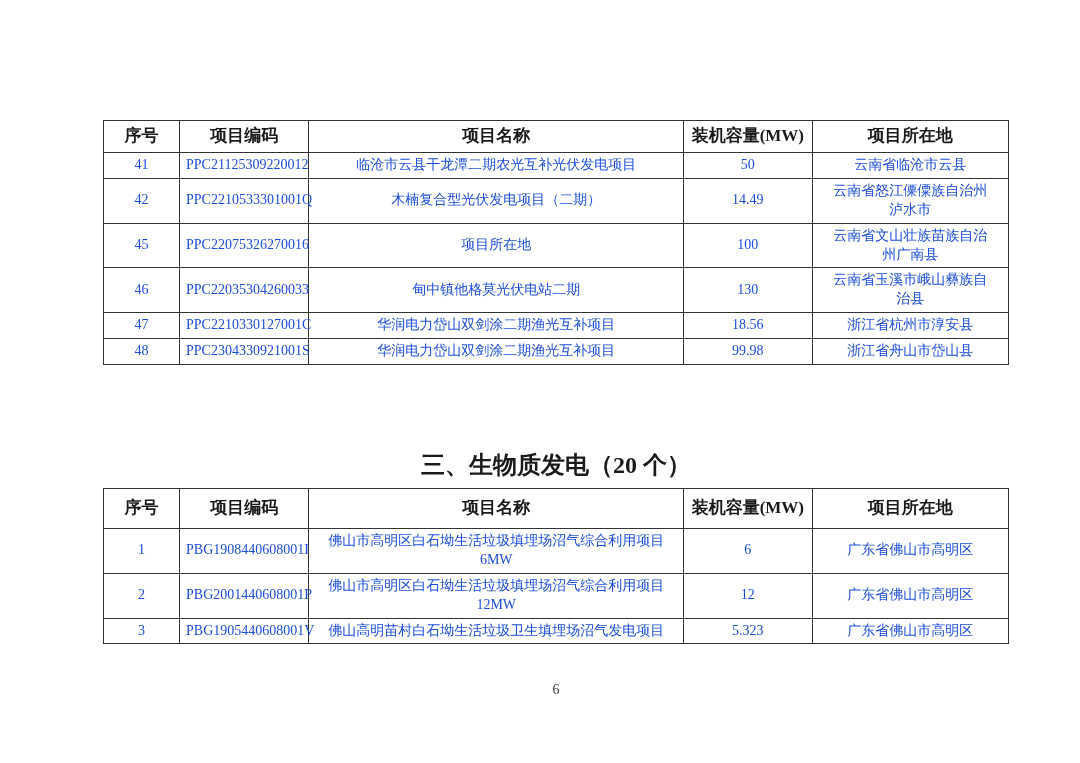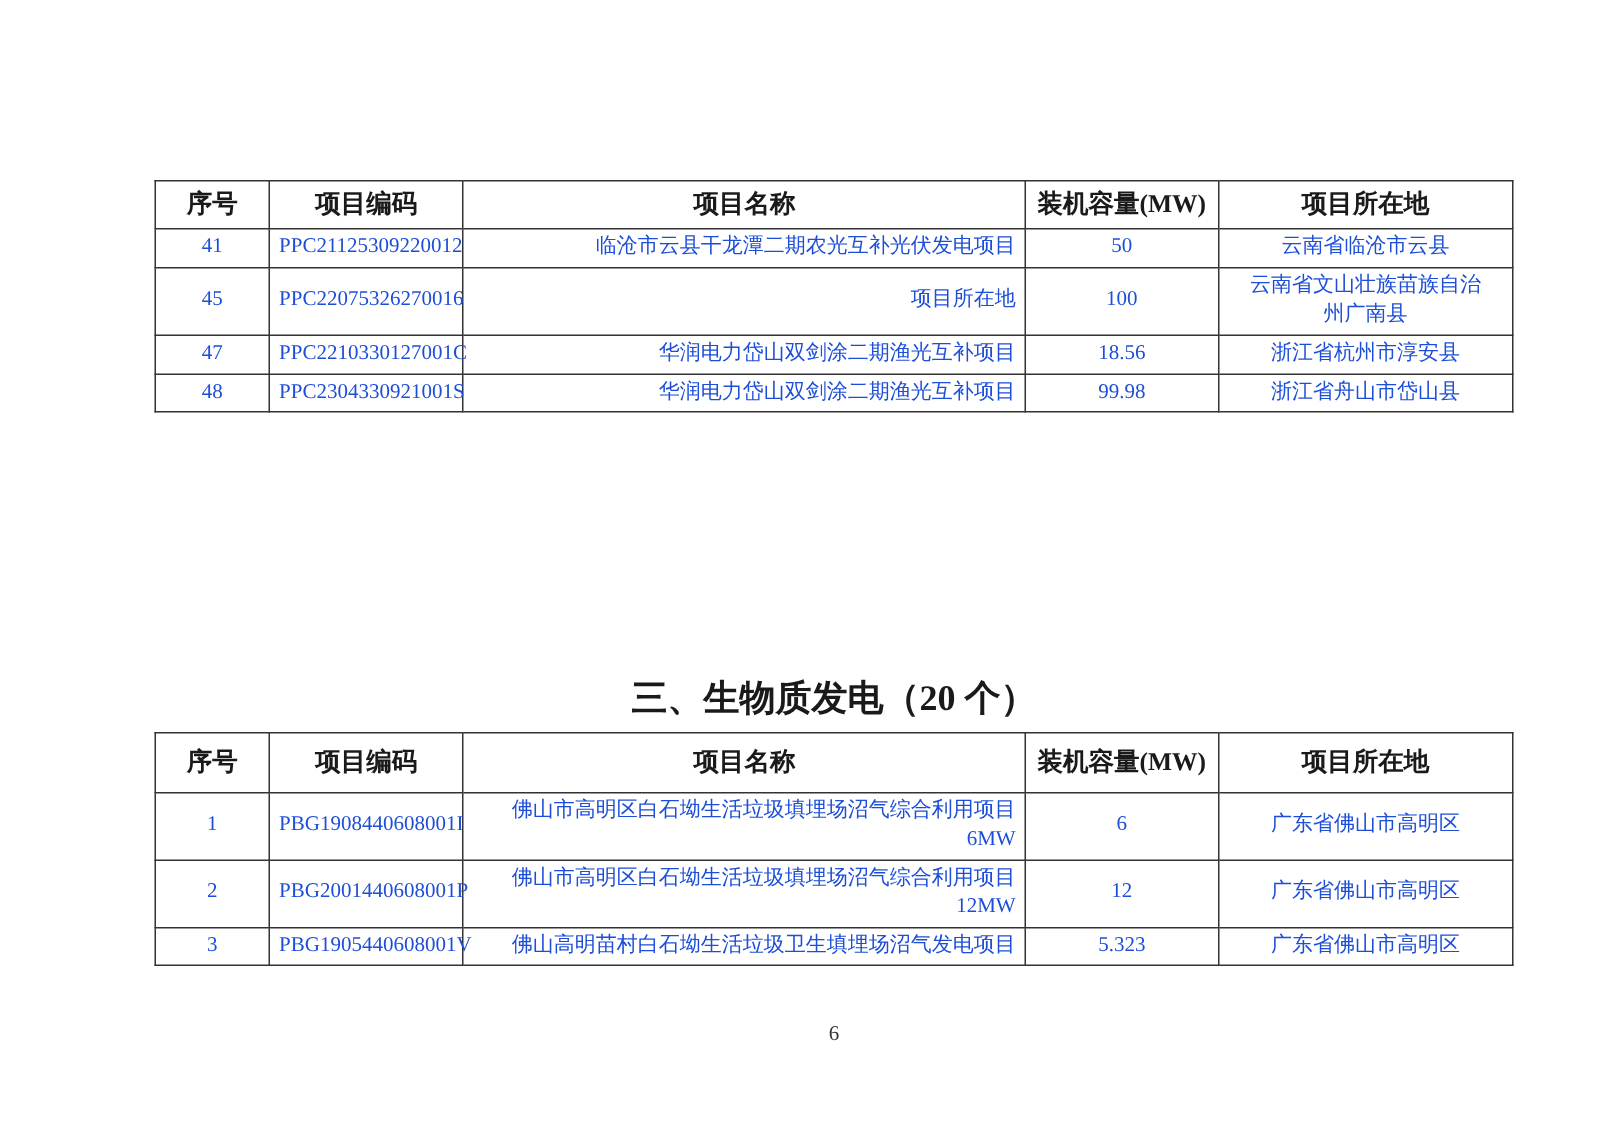--- a/index.html
+++ b/index.html
@@ -46,21 +46,21 @@
     padding: 4px 2px;
     color: #1a1a1a;
   }
   #table-bio th { padding: 8px 2px; }
   .proj-table td {
     font-size: 14px;
     padding: 3px 6px;
     color: #1d4ed8;
   }
   .proj-table td.cell-name {
-    text-align: right;
+    text-align: center;
     white-space: pre-line;
   }
   .proj-table td.cell-loc {
     padding: 3px 18px;
   }
   .section-heading {
     position: absolute;
     left: 0;
     top: 449px;
     width: 1080px;
@@ -104,31 +104,45 @@
     <tbody>
 
         <tr>
           <td class="cell-no">41</td>
           <td class="cell-code">PPC21125309220012</td>
           <td class="cell-name">临沧市云县干龙潭二期农光互补光伏发电项目</td>
           <td class="cell-cap">50</td>
           <td class="cell-loc">云南省临沧市云县</td>
         </tr>
 
+        <tr>
+          <td class="cell-no">42</td>
+          <td class="cell-code">PPC2210533301001Q</td>
+          <td class="cell-name">木楠复合型光伏发电项目（二期）</td>
+          <td class="cell-cap">14.49</td>
+          <td class="cell-loc">云南省怒江傈僳族自治州泸水市</td>
+        </tr>
 
 
 
         <tr>
           <td class="cell-no">45</td>
           <td class="cell-code">PPC22075326270016</td>
           <td class="cell-name">项目所在地</td>
           <td class="cell-cap">100</td>
           <td class="cell-loc">云南省文山壮族苗族自治州广南县</td>
         </tr>
 
+        <tr>
+          <td class="cell-no">46</td>
+          <td class="cell-code">PPC22035304260033</td>
+          <td class="cell-name">甸中镇他格莫光伏电站二期</td>
+          <td class="cell-cap">130</td>
+          <td class="cell-loc">云南省玉溪市峨山彝族自治县</td>
+        </tr>
 
         <tr>
           <td class="cell-no">47</td>
           <td class="cell-code">PPC2210330127001C</td>
           <td class="cell-name">华润电力岱山双剑涂二期渔光互补项目</td>
           <td class="cell-cap">18.56</td>
           <td class="cell-loc">浙江省杭州市淳安县</td>
         </tr>
 
         <tr>

